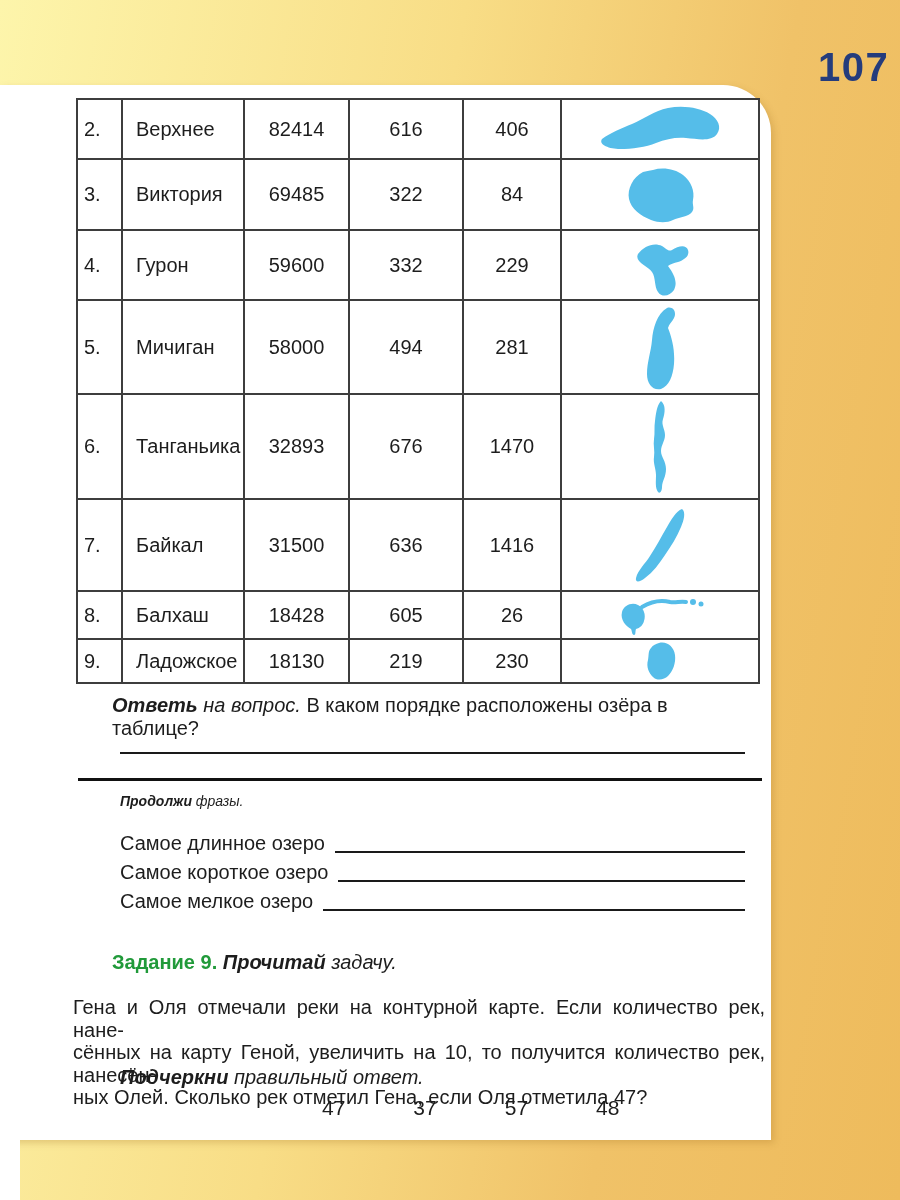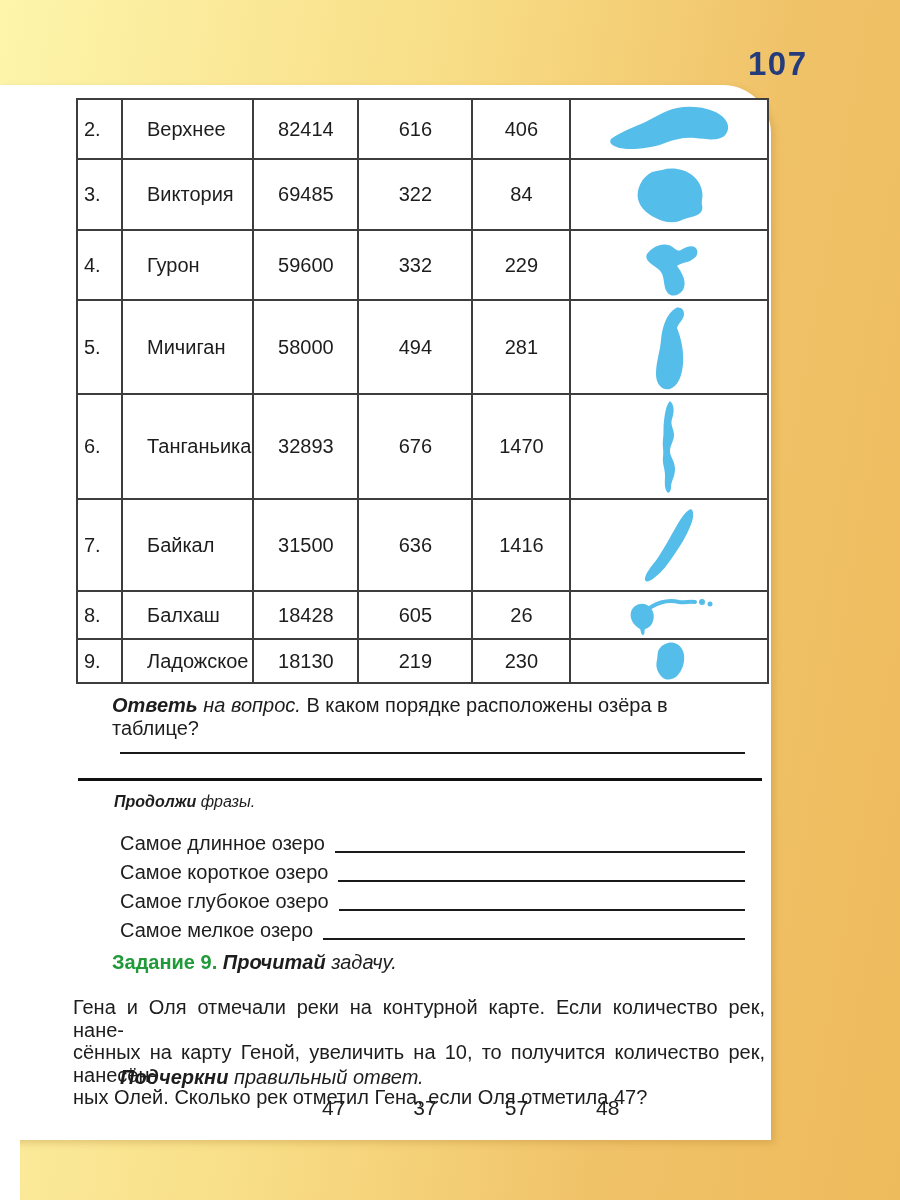--- a/index.html
+++ b/index.html
@@ -8,40 +8,40 @@
     background:linear-gradient(100deg,#fdf5ab 0%,#f8dd86 42%,#f0c268 72%,#eebb5c 100%);
     font-family:"Liberation Sans",sans-serif;color:#1d1d1d;
   }
   .page-white{
     position:absolute;left:0;top:85px;width:771px;height:1055px;
     background:#ffffff;border-top-right-radius:48px;
     box-shadow:3px 3px 7px rgba(170,120,40,.30);
   }
   .white-strip{position:absolute;left:0;top:1140px;width:20px;height:60px;background:#ffffff;}
   .page-number{
-    position:absolute;left:748px;top:45px;font-size:33px;font-weight:600;
+    position:absolute;left:818px;top:45px;font-size:40px;font-weight:600;
     letter-spacing:1.5px;color:var(--navy,#253c7c);
   }
   table.lakes{
     position:absolute;left:76px;top:98px;border-collapse:collapse;table-layout:fixed;
     background:#fff;
   }
   table.lakes td{border:2px solid #3d3d3d;font-size:20px;overflow:visible;}
   td.num{padding-left:6px;}
-  td.name{padding-left:24px;border-radius:18px;}
+  td.name{padding-left:13px;border-radius:18px;}
   td.val{text-align:center;}
   td.img{text-align:center;vertical-align:middle;}
   td.img svg{display:block;margin:0 auto;}
   .abs{position:absolute;}
   .lead-b{font-weight:bold;font-style:italic;}
   .lead-i{font-style:italic;}
   .q-line{left:112px;top:694px;font-size:20px;width:648px;}
   .ans-line-1{left:120px;top:728px;width:625px;height:24px;border-bottom:2px solid #1a1a1a;}
   .ans-line-2{left:78px;top:754px;width:684px;height:24px;border-bottom:3px solid #111111;}
-  .cont-head{left:114px;top:793px;font-size:16px;}
+  .cont-head{left:120px;top:793px;font-size:14px;}
   .cont-items{left:120px;top:826px;width:625px;}
   .cont-row{display:flex;align-items:flex-end;height:29px;font-size:20px;}
   .cont-row .lbl{white-space:nowrap;margin-right:10px;}
   .fill-line{flex:1;border-bottom:2px solid #1a1a1a;margin-bottom:2px;}
   .task-head{left:112px;top:951px;font-size:20px;}
   .task-green{font-weight:bold;color:var(--green,#219a3a);}
   .task-par{left:73px;top:996px;width:692px;font-size:20px;line-height:22.5px;}
   .task-par .justify{text-align:justify;text-align-last:justify;}
   .task-prompt{left:120px;top:1066px;font-size:20px;}
   .options{left:322px;top:1096px;display:flex;gap:68px;font-size:21px;}
@@ -175,24 +175,20 @@
 <div class="abs cont-items">
     <div class="cont-row">
       <span class="lbl">Самое длинное озеро</span>
       <div class="fill-line"></div>
     </div>
     <div class="cont-row">
       <span class="lbl">Самое короткое озеро</span>
       <div class="fill-line"></div>
     </div>
     <div class="cont-row">
-      <span class="lbl">Самое глубокое озеро</span>
-      <div class="fill-line"></div>
-    </div>
-    <div class="cont-row">
       <span class="lbl">Самое мелкое озеро</span>
       <div class="fill-line"></div>
     </div>
   </div>
 
 <div class="abs task-head"><span class="task-green">Задание 9.</span><span class="lead-b"> Прочитай</span><span class="lead-i"> задачу.</span></div>
 
 <div class="abs task-par">
     <div class="justify">Гена и Оля отмечали реки на контурной карте. Если количество рек, нане-</div>
     <div class="justify">сённых на карту Геной, увеличить на 10, то получится количество рек, нанесён-</div>

